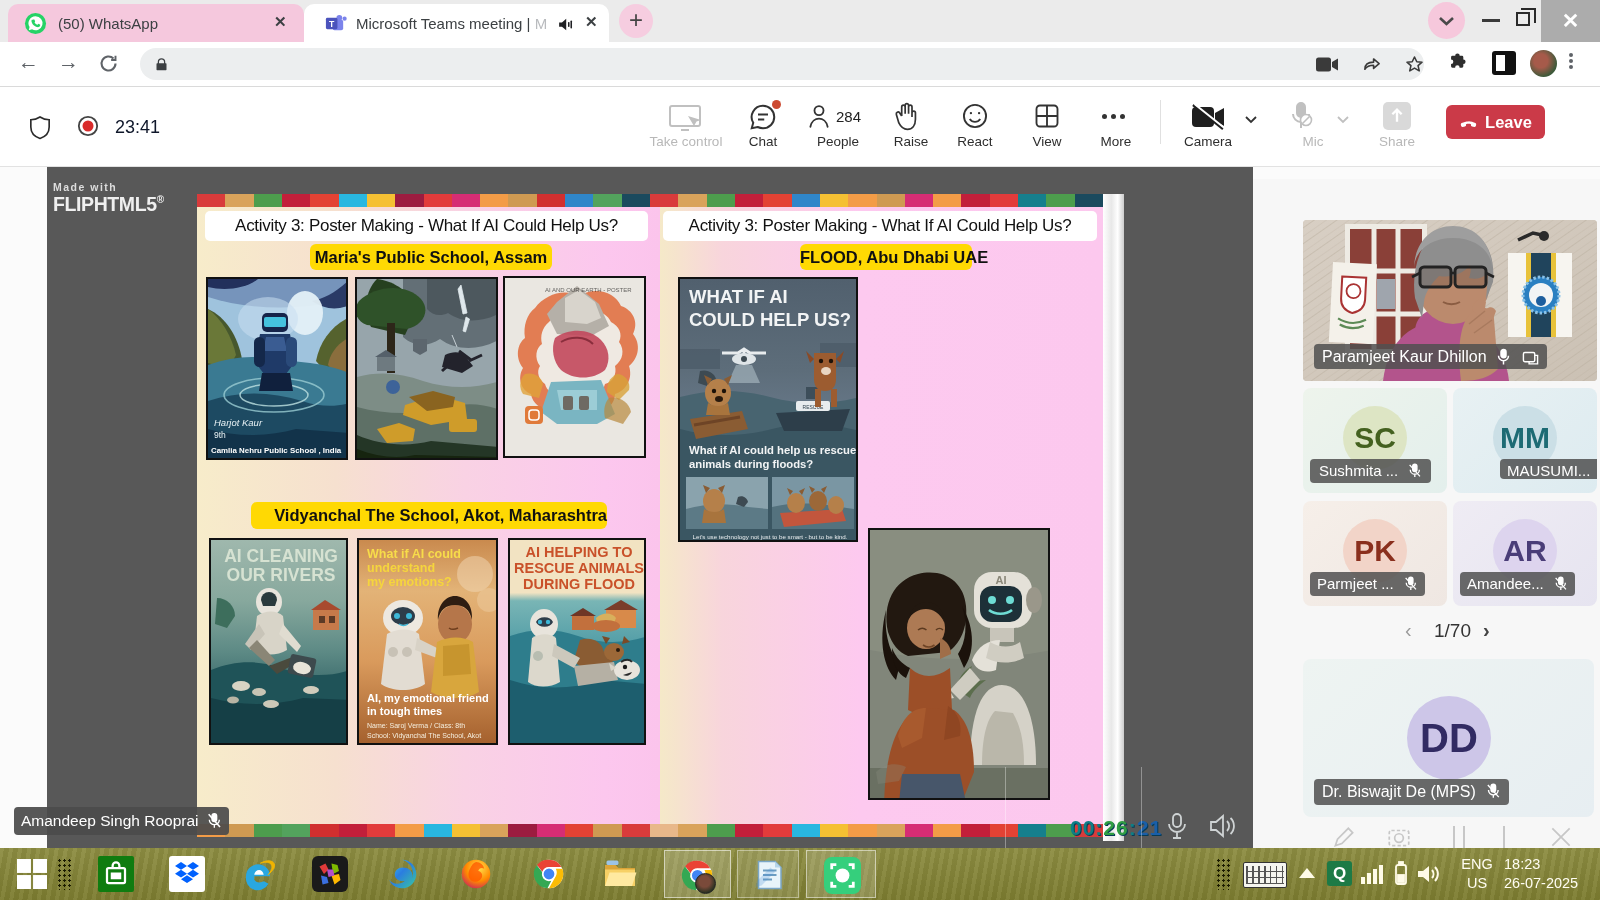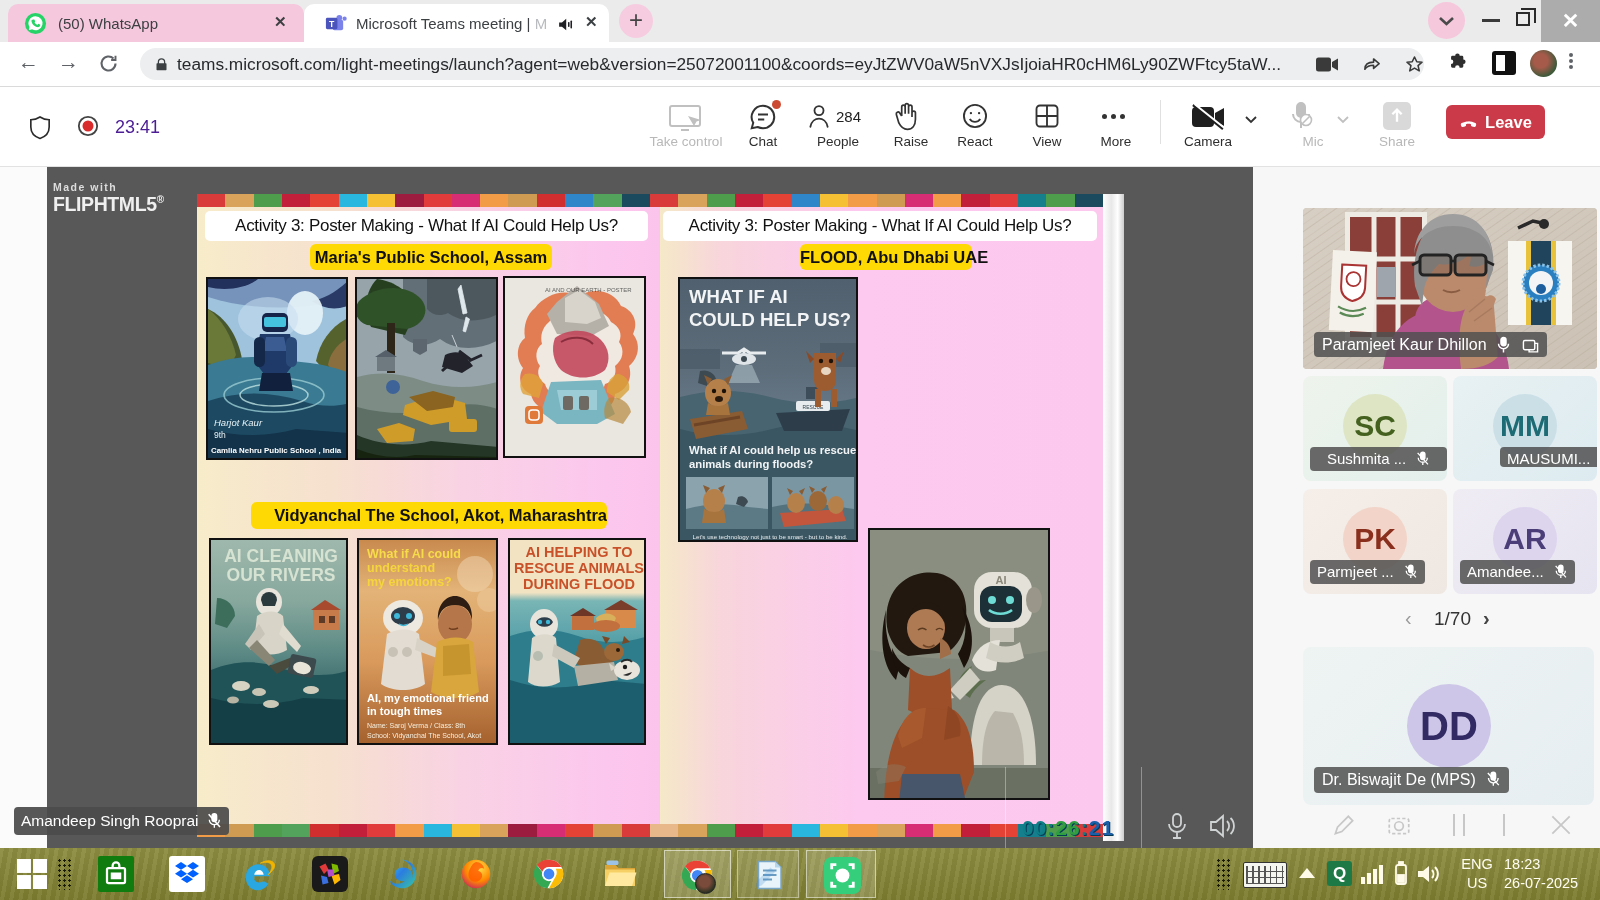--- a/index.html
+++ b/index.html
@@ -63,21 +63,21 @@
   #p4 { background: linear-gradient(180deg, #9fb8ad 0%, #87a89d 30%, #5d8a85 55%, #2e5f63 80%, #1d4a50 100%); }
   #p5 { background: linear-gradient(180deg, #c98a4e 0%, #e3b377 25%, #d99a5c 60%, #a5612e 100%); }
   #p6 { background: linear-gradient(180deg, #f2e3c2 0%, #f2e3c2 26%, #79b5b5 30%, #4d9aa5 55%, #2e7a8a 100%); }
   #p7 { background: linear-gradient(180deg, #51606e 0%, #5d6d7a 35%, #68798a 55%, #5a6b7a 75%, #42525e 100%); }
   #p8 { background: linear-gradient(180deg, #8a9080 0%, #979d8a 40%, #7e8573 75%, #5f6657 100%); }
 
   
   #nametag { position:absolute; left:14px; top:640px; height:28px; background:rgba(75,75,75,0.93); border-radius:4px; color:#fff; font-size:15.5px; line-height:28px; padding:0 7px; z-index:5; }
 
   
-  #panel { position:absolute; left:1253px; top:0; width:347px; height:681px; background:#f7f7f7; }
+  #panel { position:absolute; left:1253px; top:12px; width:347px; height:681px; background:#f7f7f7; }
   .ptile { position:absolute; border-radius:8px; overflow:hidden; }
   .avatar { position:absolute; border-radius:50%; text-align:center; font-weight:bold; }
   .nplate { position:absolute; background:rgba(80,80,80,0.85); border-radius:4px; color:#fff; white-space:nowrap; overflow:hidden;}
 
   
   #taskbar { position:absolute; left:0; top:848px; width:1600px; height:52px; background:linear-gradient(180deg,#8d8d42,#7c7c30); overflow:hidden;}
   .tbi { position:absolute; top:8px; width:36px; height:36px; }
 </style>
 </head>
 <body>
@@ -124,21 +124,20 @@
     <div class="navico" style="left:18px;">←</div>
     <div class="navico" style="left:58px;">→</div>
     <svg class="abs" style="left:98px;top:11px" width="21" height="21" viewBox="0 0 24 24" fill="none" stroke="#5f6368" stroke-width="2.4">
         <path d="M20 12a8 8 0 1 1-2.3-5.6"></path>
         <path d="M20 3v5h-5" stroke-width="2.2"></path>
       </svg>
     <div id="urlpill">
       <svg class="abs" style="left:14px;top:8px" width="15" height="17" viewBox="0 0 24 24" fill="#3c4043">
           <path d="M6 10V8a6 6 0 1 1 12 0v2h1a1 1 0 0 1 1 1v9a1 1 0 0 1-1 1H5a1 1 0 0 1-1-1v-9a1 1 0 0 1 1-1h1zm2 0h8V8a4 4 0 1 0-8 0v2z"></path>
         </svg>
-      <div id="urltxt">teams.microsoft.com/light-meetings/launch?agent=web&amp;version=25072001100&amp;coords=eyJtZWV0aW5nVXJsIjoiaHR0cHM6Ly90ZWFtcy5taW...</div>
       <svg class="pillico" style="left:1176px;top:8px;position:absolute;" width="24" height="17" viewBox="0 0 24 16" fill="#3a3a3a">
           <rect x="0" y="1" width="15" height="14" rx="2.5"></rect>
           <path d="M16 5.5 22 2v12l-6-3.5z"></path>
         </svg>
       <svg class="pillico" style="left:1222px;top:7px;position:absolute;" width="20" height="19" viewBox="0 0 24 24" fill="none" stroke="#3a3a3a" stroke-width="2">
           <path d="M14 5l7 6-7 6v-4c-6 0-9 2-11 5 0-7 4-9 11-9V5z" stroke-linejoin="round"></path>
         </svg>
       <svg class="pillico" style="left:1265px;top:7px;position:absolute;" width="19" height="19" viewBox="0 0 24 24" fill="none" stroke="#3a3a3a" stroke-width="2">
           <path d="M12 2.5l2.9 6 6.6.6-5 4.4 1.5 6.5L12 16.5 6 20l1.5-6.5-5-4.4 6.6-.6z" stroke-linejoin="round"></path>
         </svg>
@@ -159,21 +158,21 @@
 
   <div id="teamsbar">
     <svg class="abs" style="left:29px;top:27px" width="22" height="25" viewBox="0 0 24 26" fill="none" stroke="#2b2b2b" stroke-width="1.8">
         <path d="M12 1.5c3 2 6.5 3 10 3v8c0 6-4 10.5-10 12.5C6 23 2 18.5 2 12.5v-8c3.5 0 7-1 10-3z"></path>
       </svg>
     <div class="abs" style="left:78px;top:116px;"></div>
     <svg class="abs" style="left:77px;top:27px" width="22" height="22" viewBox="0 0 24 24">
         <circle cx="12" cy="12" r="10" fill="none" stroke="#444" stroke-width="2"></circle>
         <circle cx="12" cy="12" r="6" fill="#d92b2b"></circle>
       </svg>
-    <div class="abs" style="left:115px;top:29px;font-size:18px;color:#4c1d95;">23:41</div>
+    <div class="abs" style="left:115px;top:29px;font-size:18px;color:#0f172a;">23:41</div>
 
     <svg class="abs" style="left:668px;top:16px" width="34" height="28" viewBox="0 0 34 28" fill="none" stroke="#c0c0c0" stroke-width="2">
         <rect x="2" y="2" width="30" height="20" rx="2"></rect>
         <path d="M13 26h8"></path>
         <path d="M20 12l6 10 2.5-4.5L33 16z" fill="#c0c0c0" stroke="none"></path>
       </svg>
     <div class="tlabel dis" style="left:640px;width:92px;">Take control</div>
 
     <svg class="abs" style="left:748px;top:14px" width="30" height="30" viewBox="0 0 24 24" fill="none" stroke="#333" stroke-width="1.6">
         <path d="M12 3a9 9 0 0 1 9 9 9 9 0 0 1-9 9c-1.5 0-3-.4-4.3-1L3 21l1.2-4.4A9 9 0 0 1 12 3z"></path>
@@ -624,21 +623,21 @@
               <path d="M10 272c0-66 16-100 42-104l28 2c14 10 20 32 20 62l-16 40z" fill="#9c4f28"></path>
               <path d="M74 166c10 6 14 18 12 30l-16 4z" fill="#8f4622"></path>
               <path d="M24 196c4-18 14-28 28-28l-4 30-20 10z" fill="#a85a2e"></path>
               <path d="M28 234h58l8 38H24z" fill="#47566a"></path>
               <path d="M2 232c8-8 20-10 30-5l-7 14-21 3z" fill="#8b9082" opacity="0.3"></path>
             </g>
           </svg>
         </div>
       </div>
 
-      <div class="abs" style="left:975px;top:649px;font-size:21px;font-weight:bold;color:#0e7f86;letter-spacing:1px;text-shadow:1px 1px 0 #063b57;">00:<span style="color:#2f9e43;">26</span>:<span style="color:#1a5fa8;">21</span></div>
+      <div class="abs" style="left:1023px;top:649px;font-size:21px;font-weight:bold;color:#0e7f86;letter-spacing:1px;text-shadow:1px 1px 0 #063b57;">00:<span style="color:#2f9e43;">26</span>:<span style="color:#1a5fa8;">21</span></div>
 
       <div class="abs" style="left:958px;top:600px;width:1px;height:81px;background:rgba(255,255,255,0.35);"></div>
       <div class="abs" style="left:1094px;top:600px;width:1px;height:81px;background:rgba(255,255,255,0.35);"></div>
 
       <svg class="abs" style="left:1118px;top:645px;" width="24" height="28" viewBox="0 0 24 28" fill="none" stroke="#cfd3d4" stroke-width="1.8">
           <rect x="8" y="2" width="8" height="13" rx="4"></rect>
           <path d="M4 12a8 8 0 0 0 16 0M12 20v6M8 26h8"></path>
         </svg>
       <svg class="abs" style="left:1160px;top:645px;" width="30" height="28" viewBox="0 0 30 28" fill="none" stroke="#cfd3d4" stroke-width="1.8">
           <path d="M4 10v8h5l7 6V4L9 10H4z"></path>
@@ -721,21 +720,21 @@
             </svg>
           <svg style="vertical-align:-4px;margin-left:7px;" width="17" height="17" viewBox="0 0 24 24" fill="none" stroke="#fff" stroke-width="2">
               <rect x="2" y="5" width="16" height="13" rx="2"></rect>
               <path d="M18 9h4v12h-12v-3" fill="none"></path>
             </svg>
         </div>
       </div>
 
       <div class="ptile" style="left:50px; top:209px; width:144px; height:105px; background:linear-gradient(135deg,#eef4ec,#e3efec);">
         <div class="avatar" style="left:40px;top:18px;width:64px;height:64px;background:#dde5c4;color:#44611f;font-size:30px;line-height:64px;">SC</div>
-        <div class="nplate" style="left:7px; top:71px; height:24px; line-height:24px; padding:0 17px; font-size:15px;">Sushmita ...
+        <div class="nplate" style="left:7px; top:71px; height:24px; line-height:24px; padding:0 9px; font-size:15px;">Sushmita ...
           <svg style="vertical-align:-4px;margin-left:5px;" width="15" height="17" viewBox="0 0 24 28" fill="none" stroke="#fff" stroke-width="2.2">
               <rect x="9" y="2" width="7" height="12" rx="3.5" fill="#fff"></rect>
               <path d="M5 11a7.5 7.5 0 0 0 15 0M12.5 18v5"></path>
               <path d="M4 3l17 19"></path>
             </svg>
         </div>
       </div>
       <div class="ptile" style="left:200px; top:209px; width:144px; height:105px; background:linear-gradient(135deg,#e8f1f3,#ddebf0);">
         <div class="avatar" style="left:40px;top:18px;width:64px;height:64px;background:#cbdfe6;color:#1d6b74;font-size:30px;line-height:64px;">MM</div>
         <div class="nplate" style="left:7px; top:71px; height:20px; line-height:24px; padding:0 7px; font-size:15px;margin-left:40px;">MAUSUMI...

